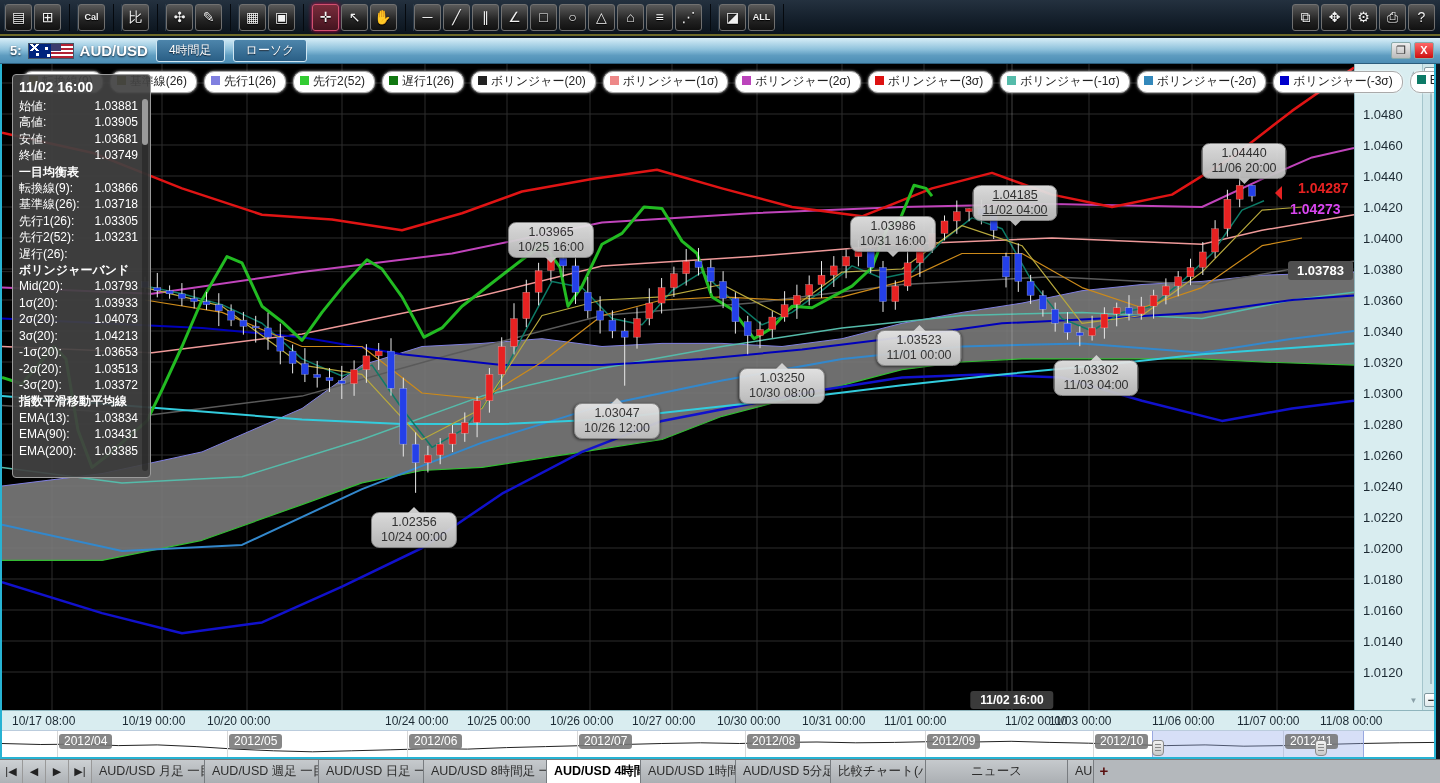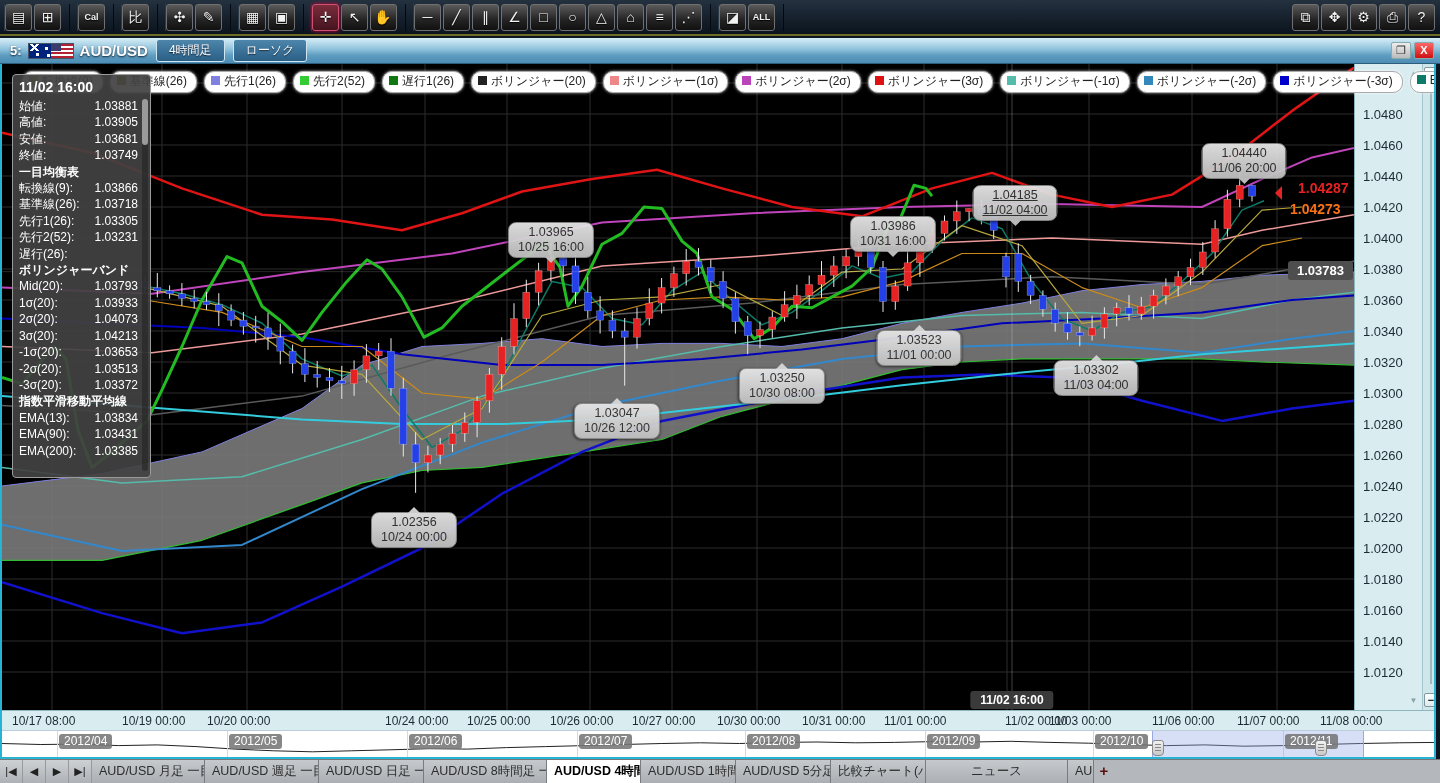--- a/index.html
+++ b/index.html
@@ -539,35 +539,35 @@
           <div>11/06 20:00</div>
         </div>
         <div class="anno lo" style="left: 412px; top: 448px; text-align: center;">
           <div>1.02356</div>
           <div>10/24 00:00</div>
         </div>
         <div class="anno lo" style="left: 615px; top: 339px;">
           <div>1.03047</div>
           <div>10/26 12:00</div>
         </div>
-        <div class="anno lo" style="left: 780px; top: 304px; border-radius: 7px;">
+        <div class="anno lo" style="left: 780px; top: 304px;">
           <div>1.03250</div>
           <div>10/30 08:00</div>
         </div>
         <div class="anno lo" style="left: 917px; top: 266px;">
           <div>1.03523</div>
           <div>11/01 00:00</div>
         </div>
         <div class="anno lo" style="left: 1094px; top: 296px;">
           <div>1.03302</div>
           <div>11/03 04:00</div>
         </div>
       </div>
     <span class="px-label" id="ask-label" style="left: 1288px; top: 116px; color: rgb(230, 34, 34); margin-left: 8px;">1.04287</span>
-    <span class="px-label" id="bid-label" style="left: 1288px; top: 137px; color: #f97316;">1.04273</span>
+    <span class="px-label" id="bid-label" style="left: 1288px; top: 137px; color: #d946ef;">1.04273</span>
     <div id="bid-arrow" style="position: absolute; width: 0px; height: 0px; border-width: 7px; border-style: solid; border-color: transparent rgb(230, 34, 34) transparent transparent; border-image: initial; z-index: 6; left: 1266px; top: 122px;"></div>
     <div id="crosshair-price" style="left: 1286px; top: 196.635px;">1.03783</div>
     <div id="crosshair-time" style="left: 1010px; top: 627px;">11/02 16:00</div>
 
     <div id="price-axis">
       <div class="pa-arr" style="top:4px">▲</div>
       <div class="pa-arr" style="bottom:4px">▼</div>
     <div class="pa-tick" style="top: 12px;">1.0500</div>
         <div class="pa-tick" style="top: 43px;">1.0480</div>
         <div class="pa-tick" style="top: 74px;">1.0460</div>

